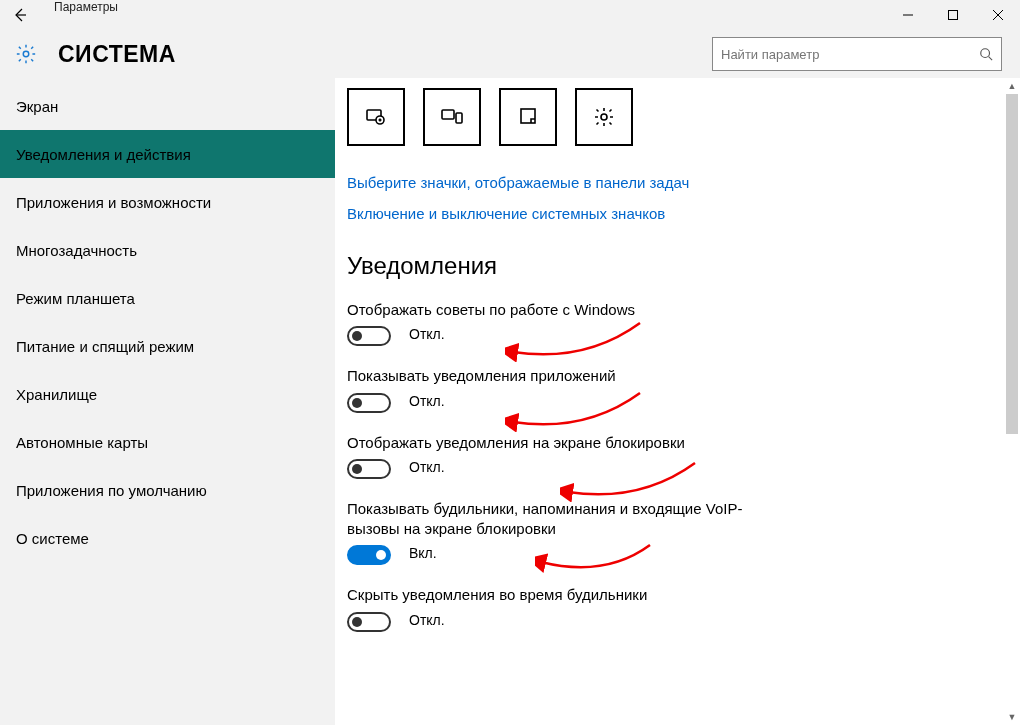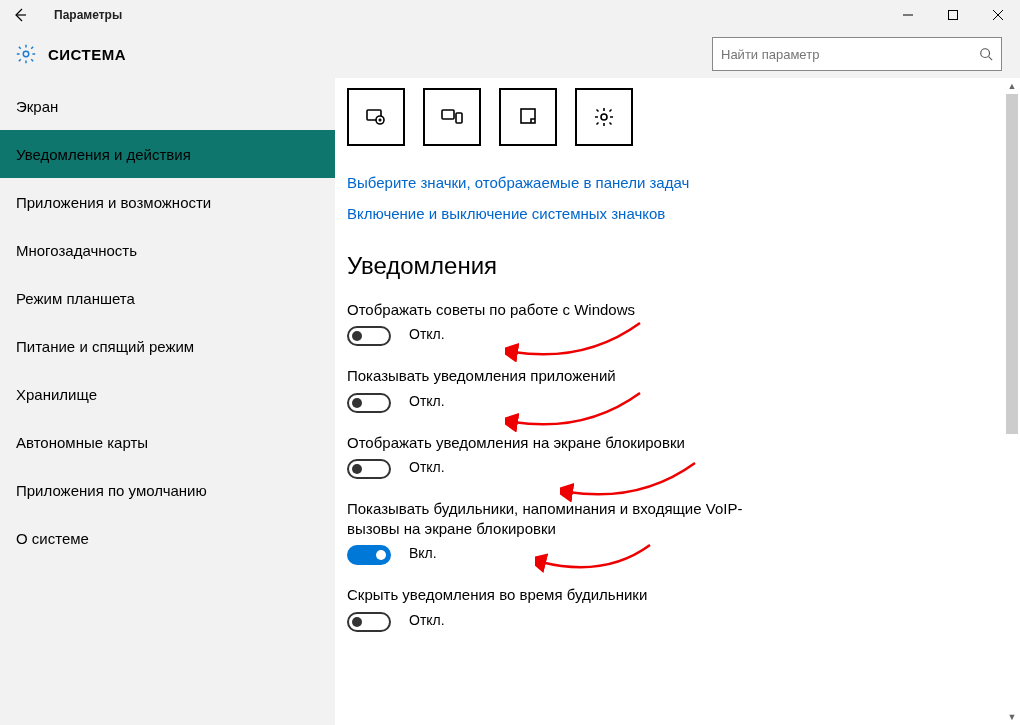--- a/index.html
+++ b/index.html
@@ -1,29 +1,29 @@
 <!DOCTYPE html>
 <html><head>
 <meta charset="utf-8">
 <style>
   * { box-sizing: border-box; margin: 0; padding: 0; }
   html, body { width: 1020px; height: 725px; overflow: hidden; font-family: "Segoe UI", Tahoma, sans-serif; background: #fff; color: #000; }
 
   
-  .titlebar { height: 30px; display: flex; align-items: center; background: #f2f2f2; font-weight: bold; }
+  .titlebar { height: 30px; display: flex; background: #f2f2f2; }
   .titlebar .tb-back { width: 40px; height: 30px; display:flex; align-items:center; justify-content:center; }
   .titlebar .tb-title { padding-left: 14px; font-size: 12px; color: #222; }
   .titlebar .tb-spacer { flex: 1; }
   .titlebar .tb-btn { width: 45px; height: 30px; display:flex; align-items:center; justify-content:center; }
   .titlebar svg { display:block; }
 
   
   .header { height: 48px; display:flex; align-items:center; background:#f2f2f2; padding: 0 18px 0 12px; }
   .header .h-icon { width: 28px; height: 28px; display:flex; align-items:center; justify-content:center; color:#0d6bbf; }
-  .header .h-title { font-size: 15px; font-weight: 600; letter-spacing: 0.5px; margin-left: 8px; }
+  .header .h-title { font-size: 23px; font-weight: 600; letter-spacing: 0.5px; margin-left: 18px; }
   .header .h-spacer { flex:1; }
   .search-box { width: 290px; height: 34px; border: 1px solid #888; background:#fff; display:flex; align-items:center; padding: 0 8px; }
   .search-box input { flex:1; border:none; outline:none; font-size: 13px; background:transparent; color:#555; }
   .search-box .s-icon { width: 14px; height:14px; color:#555; }
 
   
   .body { display:flex; height: calc(725px - 30px - 48px); }
   .sidebar { width: 335px; background:#f2f2f2; padding-top: 4px; }
   .side-item { height: 48px; display:flex; align-items:center; padding-left: 16px; font-size: 15px; color:#000; }
   .side-item.sel { background:#0f766e; }

